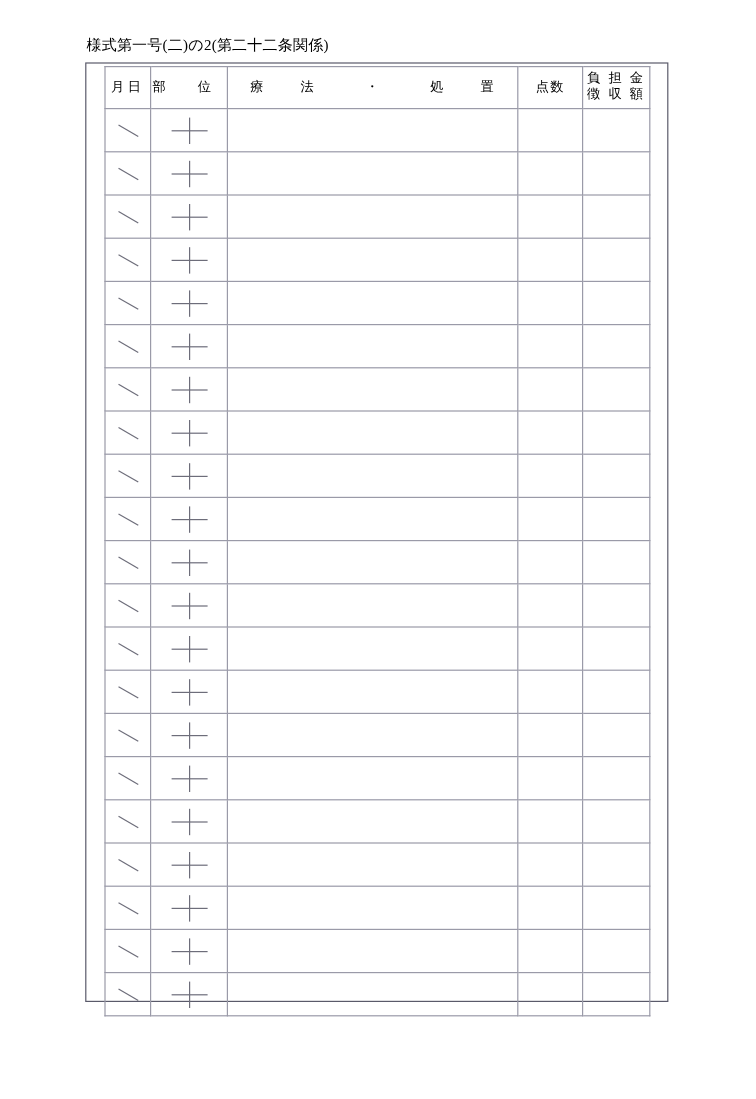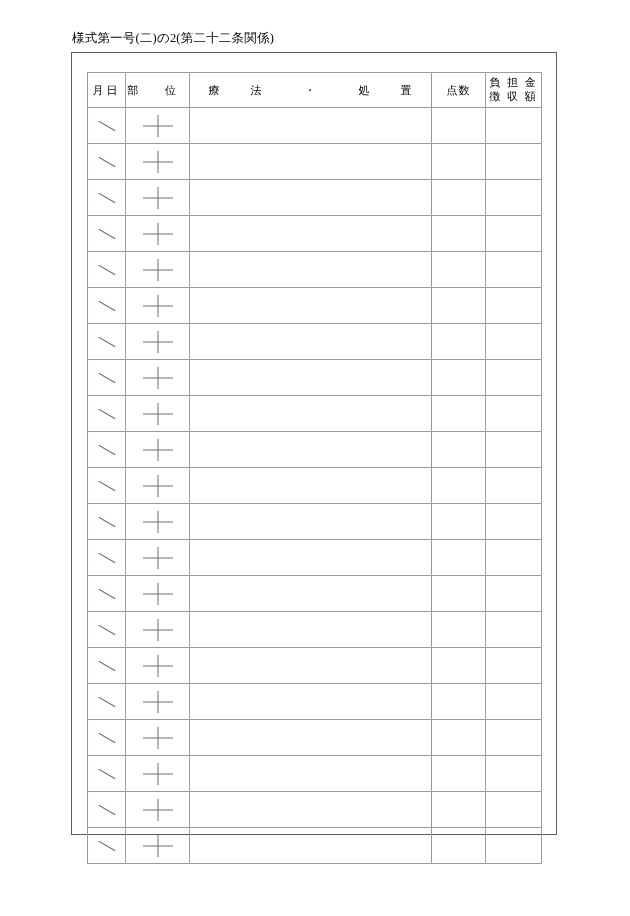--- a/index.html
+++ b/index.html
@@ -36,21 +36,21 @@
     left: 71px;
     top: 52px;
     width: 486px;
     height: 783px;
     border: 1.2px solid #5a5a6a;
     box-sizing: border-box;
   }
   table.chart {
     position: absolute;
     left: 87px;
-    top: 72px;
+    top: 55px;
     width: 454px;
     border-collapse: collapse;
     table-layout: fixed;
   }
   table.chart td, table.chart th {
     border: 0.8px solid #9a9aa8;
     padding: 0;
     margin: 0;
     font-weight: normal;
     vertical-align: middle;

